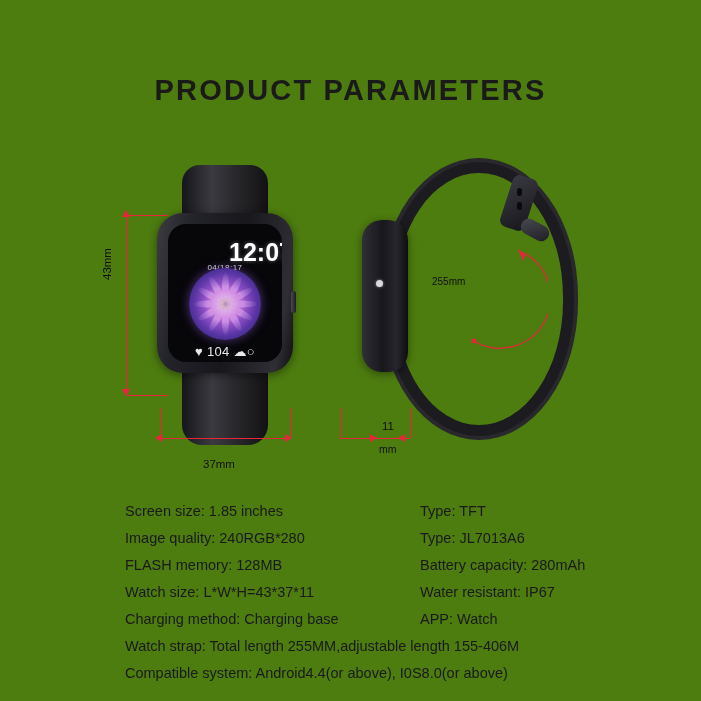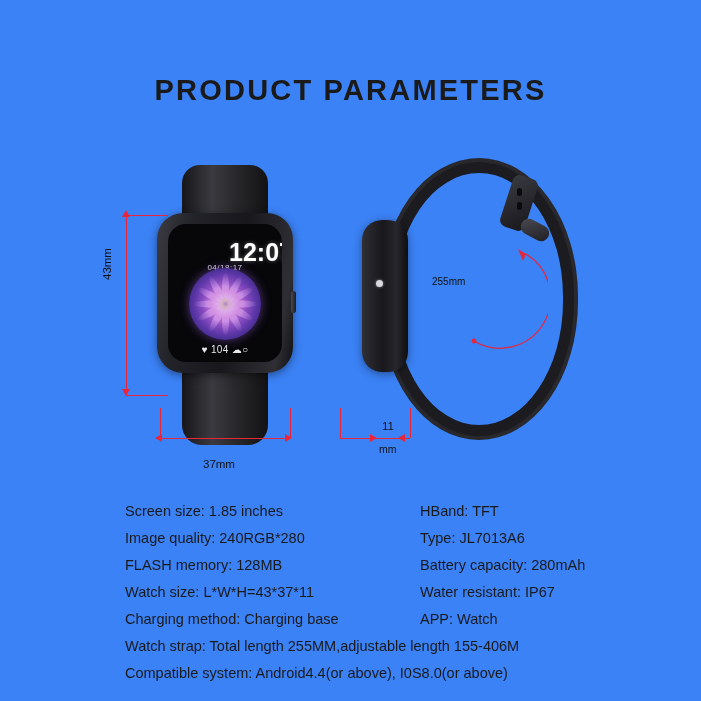--- a/index.html
+++ b/index.html
@@ -7,21 +7,21 @@
     padding: 0;
     background: #ffffff;
   }
   body {
     font-family: "Liberation Sans", sans-serif;
   }
   #page {
     position: relative;
     width: 701px;
     height: 701px;
-    background: #3b82f6;
+    background: #4d7c0f;
     overflow: hidden;
   }
 
   
   #title {
     position: absolute;
     left: 0;
     top: 74px;
     width: 701px;
     text-align: center;
@@ -138,21 +138,21 @@
     background: linear-gradient(180deg, rgba(230,200,255,0.0) 0%, rgba(226,178,245,0.55) 45%, rgba(130,70,200,0.15) 100%);
     transform-origin: 50% 100%;
   }
   #face-bottom {
     position: absolute;
     left: 0;
     top: 120px;
     width: 114px;
     text-align: center;
     color: #e8e8ec;
-    font-size: 10px;
+    font-size: 13px;
     letter-spacing: 0.3px;
   }
   #front-button {
     position: absolute;
     right: -3px;
     top: 78px;
     width: 5px;
     height: 22px;
     border-radius: 3px;
     background: linear-gradient(90deg,#4a4a52,#1b1b20);
@@ -379,21 +379,21 @@
     <div class="dim-line dim-v" style="left:410px; top:268px; height:30px;"></div>
     <div class="dim-label" style="left:382px; top:280px;">11</div>
     <div class="dim-label" style="left:379px; top:303px; font-size:10.5px;">mm</div>
 
   </div>
 
   <div id="specs">
 
     <div class="spec-row">
       <div class="spec-col-left">Screen size: 1.85 inches</div>
-      <div class="spec-col-right">HBand: TFT</div>
+      <div class="spec-col-right">Type: TFT</div>
     </div>
 
     <div class="spec-row">
       <div class="spec-col-left">Image quality: 240RGB*280</div>
       <div class="spec-col-right">Type: JL7013A6</div>
     </div>
 
     <div class="spec-row">
       <div class="spec-col-left">FLASH memory: 128MB</div>
       <div class="spec-col-right">Battery capacity: 280mAh</div>

